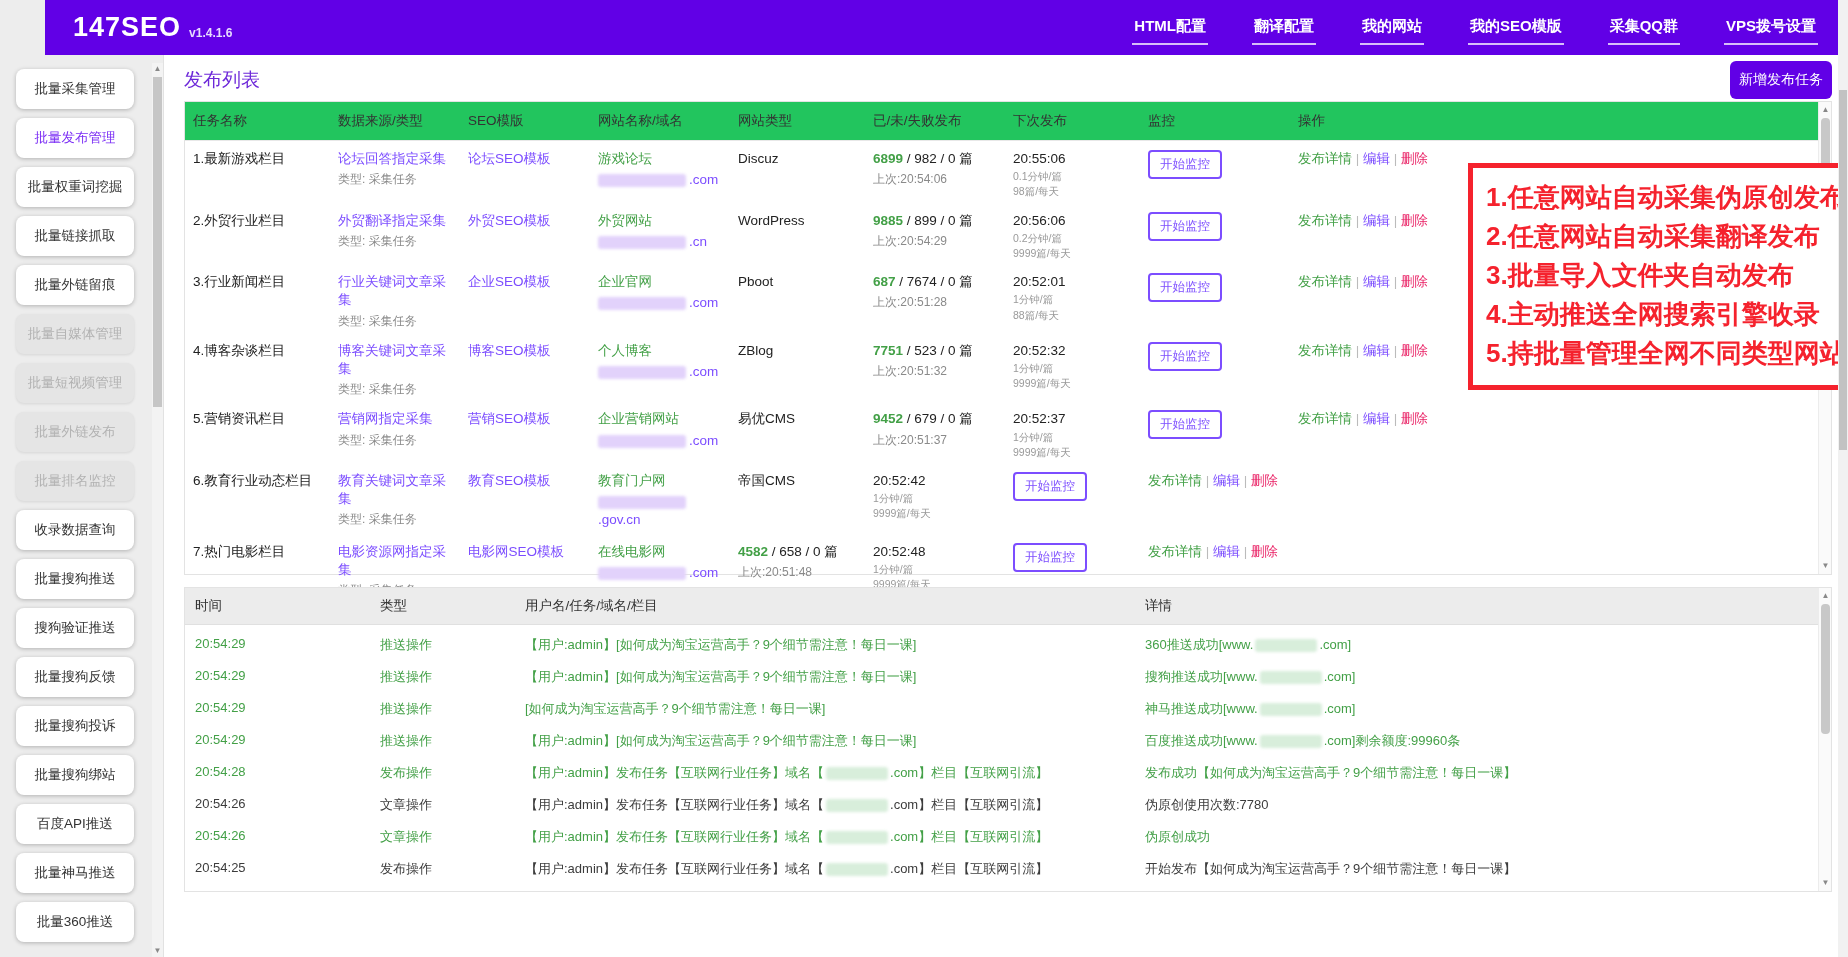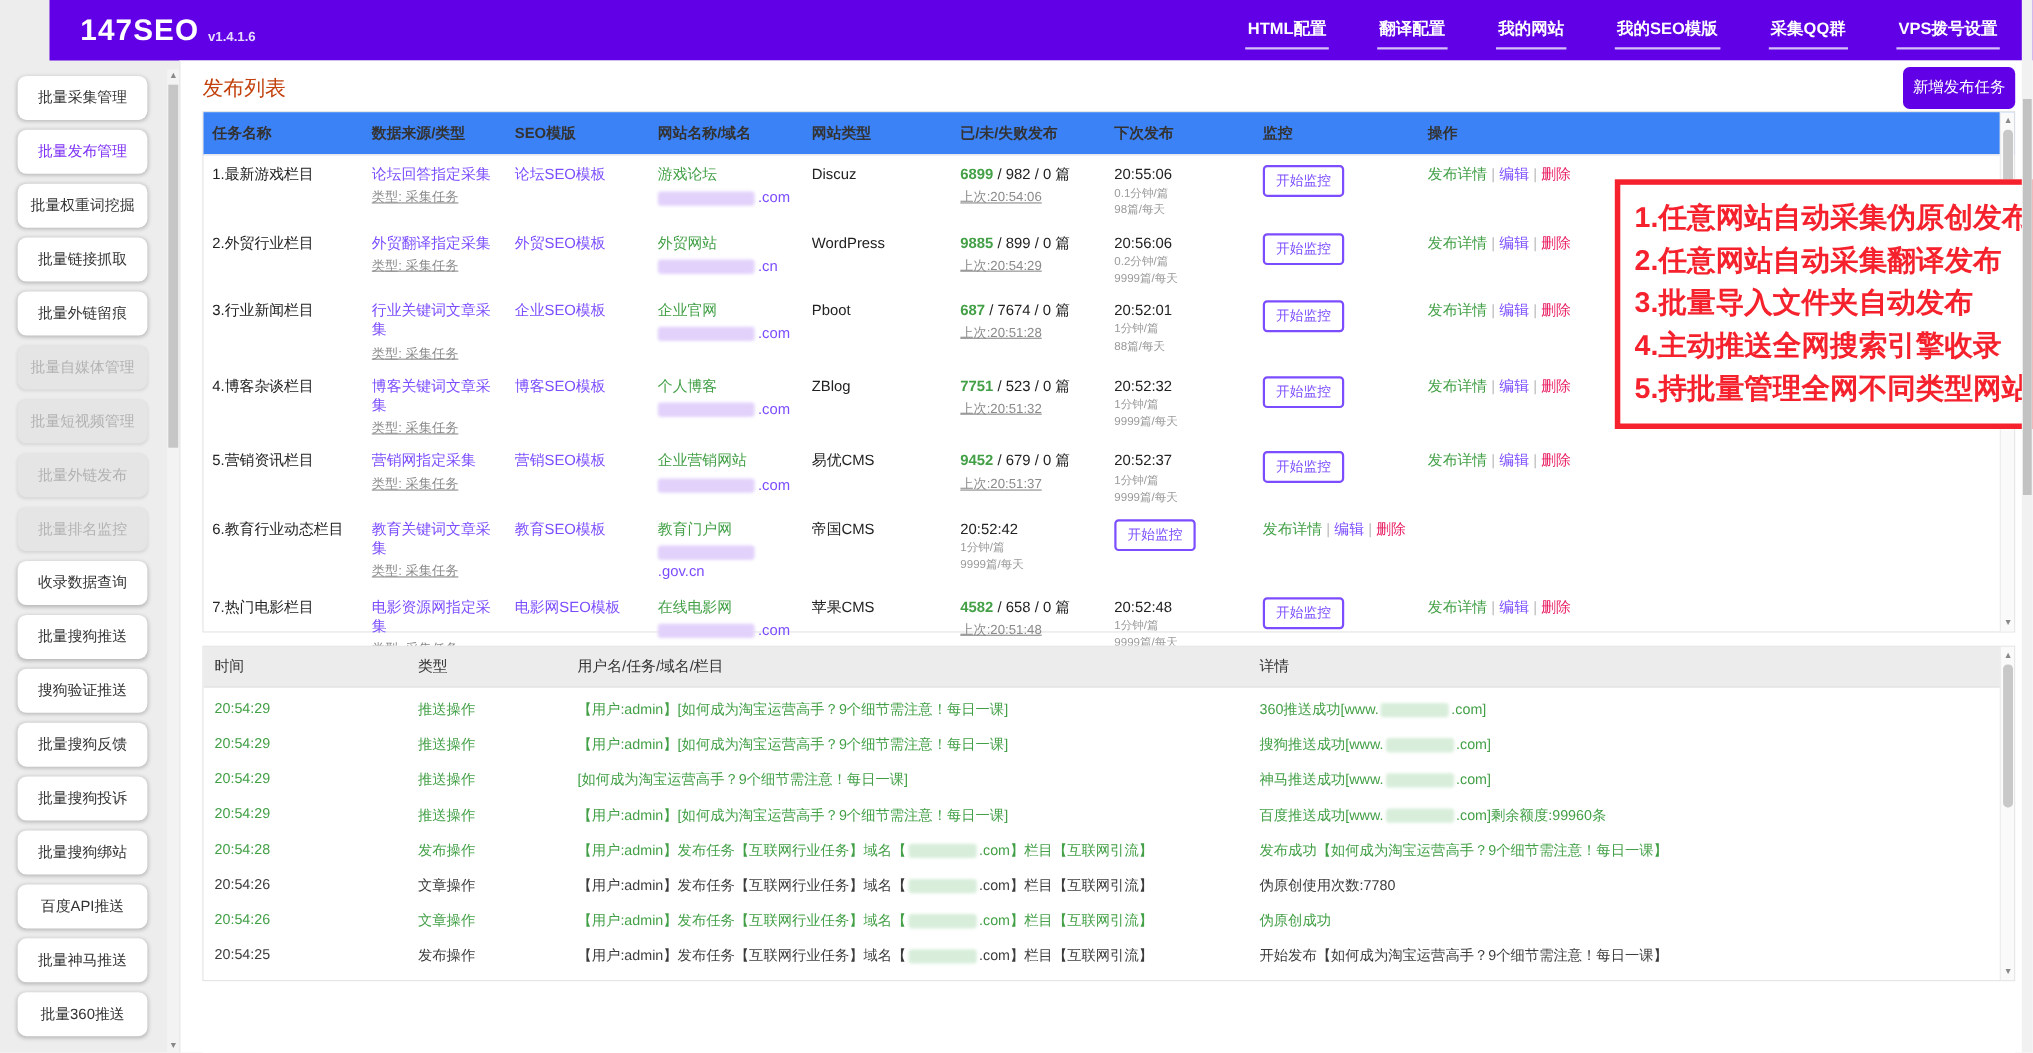--- a/index.html
+++ b/index.html
@@ -21,34 +21,34 @@
     border:none; border-radius:8px; box-shadow:0 1px 4px rgba(0,0,0,.25); font-size:13.5px; color:#333;
     font-family:inherit; text-align:center; cursor:pointer; white-space:nowrap; }
   .side-btn.active { color:#7c2ff5; }
   .side-btn.disabled { background:#e5e5e5; color:#b2b2b2; box-shadow:0 1px 3px rgba(0,0,0,.10); cursor:default; }
   .side-scroll { position:absolute; right:0; top:8px; bottom:0; width:11px; background:#f3f3f3; }
   .side-scroll .thumb { position:absolute; top:14px; left:1px; width:9px; height:330px; background:#c6c6c6; }
   .arrow { position:absolute; left:0; width:11px; font-size:8px; color:#888; text-align:center; line-height:12px; }
   
   .main { flex:1; position:relative; padding:0 16px 0 20px; background:#fff; border-left:1px solid #e2e2e2; }
   .main-head { height:46px; display:flex; align-items:center; justify-content:space-between; padding-top:4px; }
-  .page-title { font-size:19px; color:#c2410c; }
+  .page-title { font-size:19px; color:#6d28d9; }
   .add-btn { background:#6100e6; color:#fff; border:none; border-radius:6px; padding:10px 9px; font-size:14px; font-family:inherit; cursor:pointer; }
   
   .task-panel { border:1px solid #e3e3e3; position:relative; background:#fff; }
   .thead, .trow { display:grid; grid-template-columns:145px 130px 130px 140px 135px 140px 135px 150px auto; }
-  .thead { background:#3b82f6; border-bottom:1px solid #e8e8e8;font-weight:bold; }
+  .thead { background:#22c55e; border-bottom:1px solid #e8e8e8; }
   .thead > div { padding:10px 6px 10px 8px; font-size:13.5px; color:#333; }
   .tbody { height:433px; }
   .trow { min-height:54px; }
   .tcell { padding:9px 6px 4px 8px; font-size:13.5px; line-height:1.35; }
   .plink { color:#7c4dff; cursor:pointer; }
   .gtext { color:#43a047; }
   .gbold { color:#43a047; font-weight:bold; }
-  .sub { color:#8a8a8a; font-size:12px; margin-top:3px;text-decoration:underline; }
+  .sub { color:#8a8a8a; font-size:12px; margin-top:3px; }
   .sub2 { color:#9a9a9a; font-size:10.5px; margin-top:1px; }
   .redact { display:inline-block; height:13px; border-radius:3px; vertical-align:middle; filter:blur(1.6px); }
   .redact-p { background:#e2d2fb; width:88px; margin-right:3px; }
   .redact-g { background:#d8eedb; width:62px; margin:0 2px; }
   .domain { margin-top:3px; }
   .monitor-btn { background:#fff; border:2px solid #7c4dff; color:#7c4dff; border-radius:4px; padding:4px 10px; font-size:12.5px; font-family:inherit; cursor:pointer; }
   .ops { white-space:nowrap; }
   .glink { color:#43a047; cursor:pointer; }
   .elink { color:#7c4dff; cursor:pointer; }
   .dlink { color:#e91e63; cursor:pointer; }
@@ -297,21 +297,20 @@
               <div class="plink">电影资源网指定采集</div>
               <div class="sub">类型: 采集任务</div>
             </div>
             <div class="tcell">
               <div class="plink">电影网SEO模板</div>
             </div>
             <div class="tcell">
               <div class="gtext">在线电影网</div>
               <div class="domain"><span class="redact redact-p"></span><span class="plink">.com</span></div>
             </div>
-            <div class="tcell">苹果CMS</div>
             <div class="tcell">
               <div><span class="gbold">4582</span><span> / 658 / 0 篇</span></div>
               <div class="sub">上次:20:51:48</div>
             </div>
             <div class="tcell">
               <div>20:52:48</div>
               <div class="sub2">1分钟/篇</div>
               <div class="sub2">9999篇/每天</div>
             </div>
             <div class="tcell"><button class="monitor-btn">开始监控</button></div>

